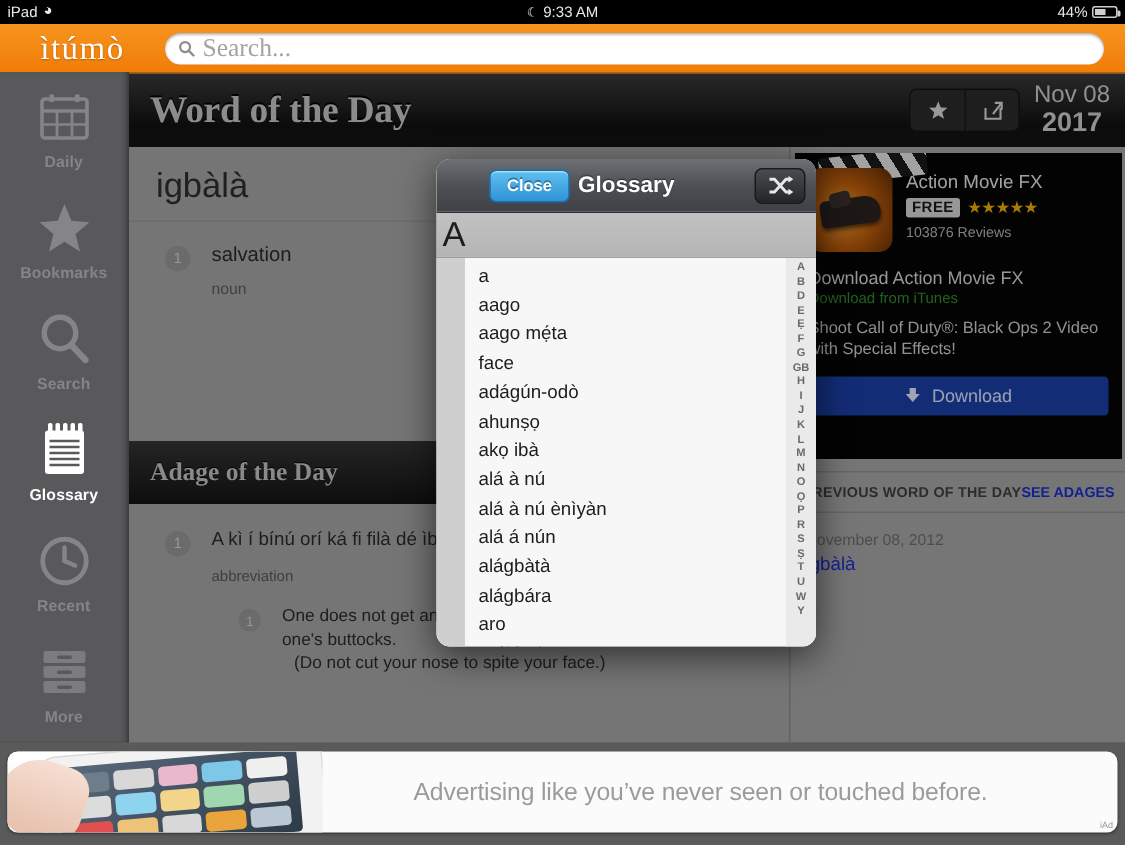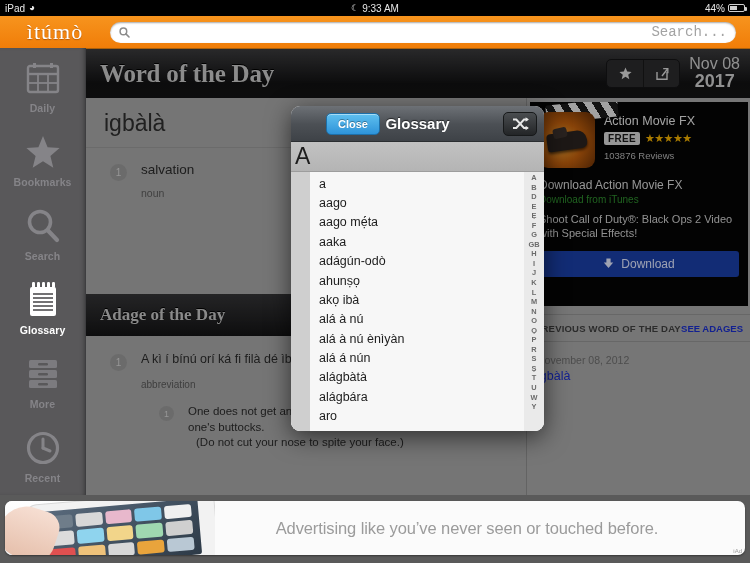--- a/index.html
+++ b/index.html
@@ -51,24 +51,23 @@
     letter-spacing:1px; text-shadow:0 1px 1px rgba(120,50,0,.5);
   }
   .searchwrap { flex:1; padding-right:14px; }
   .searchbox {
     height:21px; background:#fff; border-radius:11px;
     display:flex; align-items:center; padding:0 9px;
     box-shadow:inset 0 1px 2px rgba(0,0,0,.35);
   }
   .searchbox svg { flex:none; }
   .search-input {
-    border:0; outline:0; flex:1; font-size:14px; color:#555;
-    font-family:Liberation Mono, monospace; padding-left:5px;
+    border:0; outline:0; flex:1; font-size:17px; color:#555;
+    font-family:Liberation Serif, serif; padding-left:5px;
     background:transparent;
-    text-align:right;
   }
   .search-input::placeholder { color:#a3a3a3; }
 
   
   .sidebar {
     position:absolute; top:48px; left:0; width:86px; height:447px;
     background:#59585a;
     border-right:1px solid #3e3e40;
     box-shadow:inset -3px 0 5px -3px rgba(0,0,0,.45);
   }
@@ -375,45 +374,45 @@
             <line x1="6" y1="24" x2="26" y2="24"></line>
             <line x1="6" y1="28" x2="26" y2="28"></line>
           </g>
         </svg>
       </div>
       <div class="side-label">Glossary</div>
     </div>
 
     <div class="side-item">
       <div class="side-icon">
+        <svg width="34" height="34" viewBox="0 0 34 34">
+          <circle cx="17" cy="17" r="14.5" fill="none" stroke="#858488" stroke-width="3.2"></circle>
+          <line x1="17" y1="17" x2="17" y2="8" stroke="#858488" stroke-width="3" stroke-linecap="round"></line>
+          <line x1="17" y1="17" x2="24" y2="20" stroke="#858488" stroke-width="3" stroke-linecap="round"></line>
+        </svg>
+      </div>
+      <div class="side-label">Recent</div>
+    </div>
+
+    <div class="side-item">
+      <div class="side-icon">
         <svg width="34" height="32" viewBox="0 0 34 32">
           <g fill="#7c7b7f">
             <rect x="3" y="2" width="28" height="8" rx="1.5"></rect>
             <rect x="3" y="12" width="28" height="8" rx="1.5"></rect>
             <rect x="3" y="22" width="28" height="8" rx="1.5"></rect>
           </g>
           <g fill="#59585a">
             <rect x="12" y="5" width="10" height="2.4" rx="1.2"></rect>
             <rect x="12" y="15" width="10" height="2.4" rx="1.2"></rect>
             <rect x="12" y="25" width="10" height="2.4" rx="1.2"></rect>
           </g>
         </svg>
       </div>
       <div class="side-label">More</div>
-    </div>
-
-    <div class="side-item">
-      <div class="side-icon">
-        <svg width="34" height="34" viewBox="0 0 34 34">
-          <circle cx="17" cy="17" r="14.5" fill="none" stroke="#858488" stroke-width="3.2"></circle>
-          <line x1="17" y1="17" x2="17" y2="8" stroke="#858488" stroke-width="3" stroke-linecap="round"></line>
-          <line x1="17" y1="17" x2="24" y2="20" stroke="#858488" stroke-width="3" stroke-linecap="round"></line>
-        </svg>
-      </div>
-      <div class="side-label">Recent</div>
     </div>
   </div>
 
   <div class="content">
 
     <div class="pagehdr">
       <div class="pagetitle">Word of the Day</div>
       <div class="hdr-right">
         <div class="segctl">
           <div class="segbtn">
@@ -523,21 +522,21 @@
     </div>
     <div class="section-hdr">
       <span class="section-letter">A</span>
     </div>
     <div class="list-area">
       <div class="list-gutter"></div>
       <div class="word-list" id="word-list">
           <div class="word-item">a</div>
           <div class="word-item">aago</div>
           <div class="word-item">aago mẹ́ta</div>
-          <div class="word-item">aaka</div>
+          <div class="word-item">face</div>
           <div class="word-item">adágún-odò</div>
           <div class="word-item">ahunṣọ</div>
           <div class="word-item">akọ ibà</div>
           <div class="word-item">alá à nú</div>
           <div class="word-item">alá à nú ènìyàn</div>
           <div class="word-item">alá á nún</div>
           <div class="word-item">alágbàtà</div>
           <div class="word-item">alágbára</div>
           <div class="word-item">aro</div>
           <div class="word-item">arábìnrin</div>

